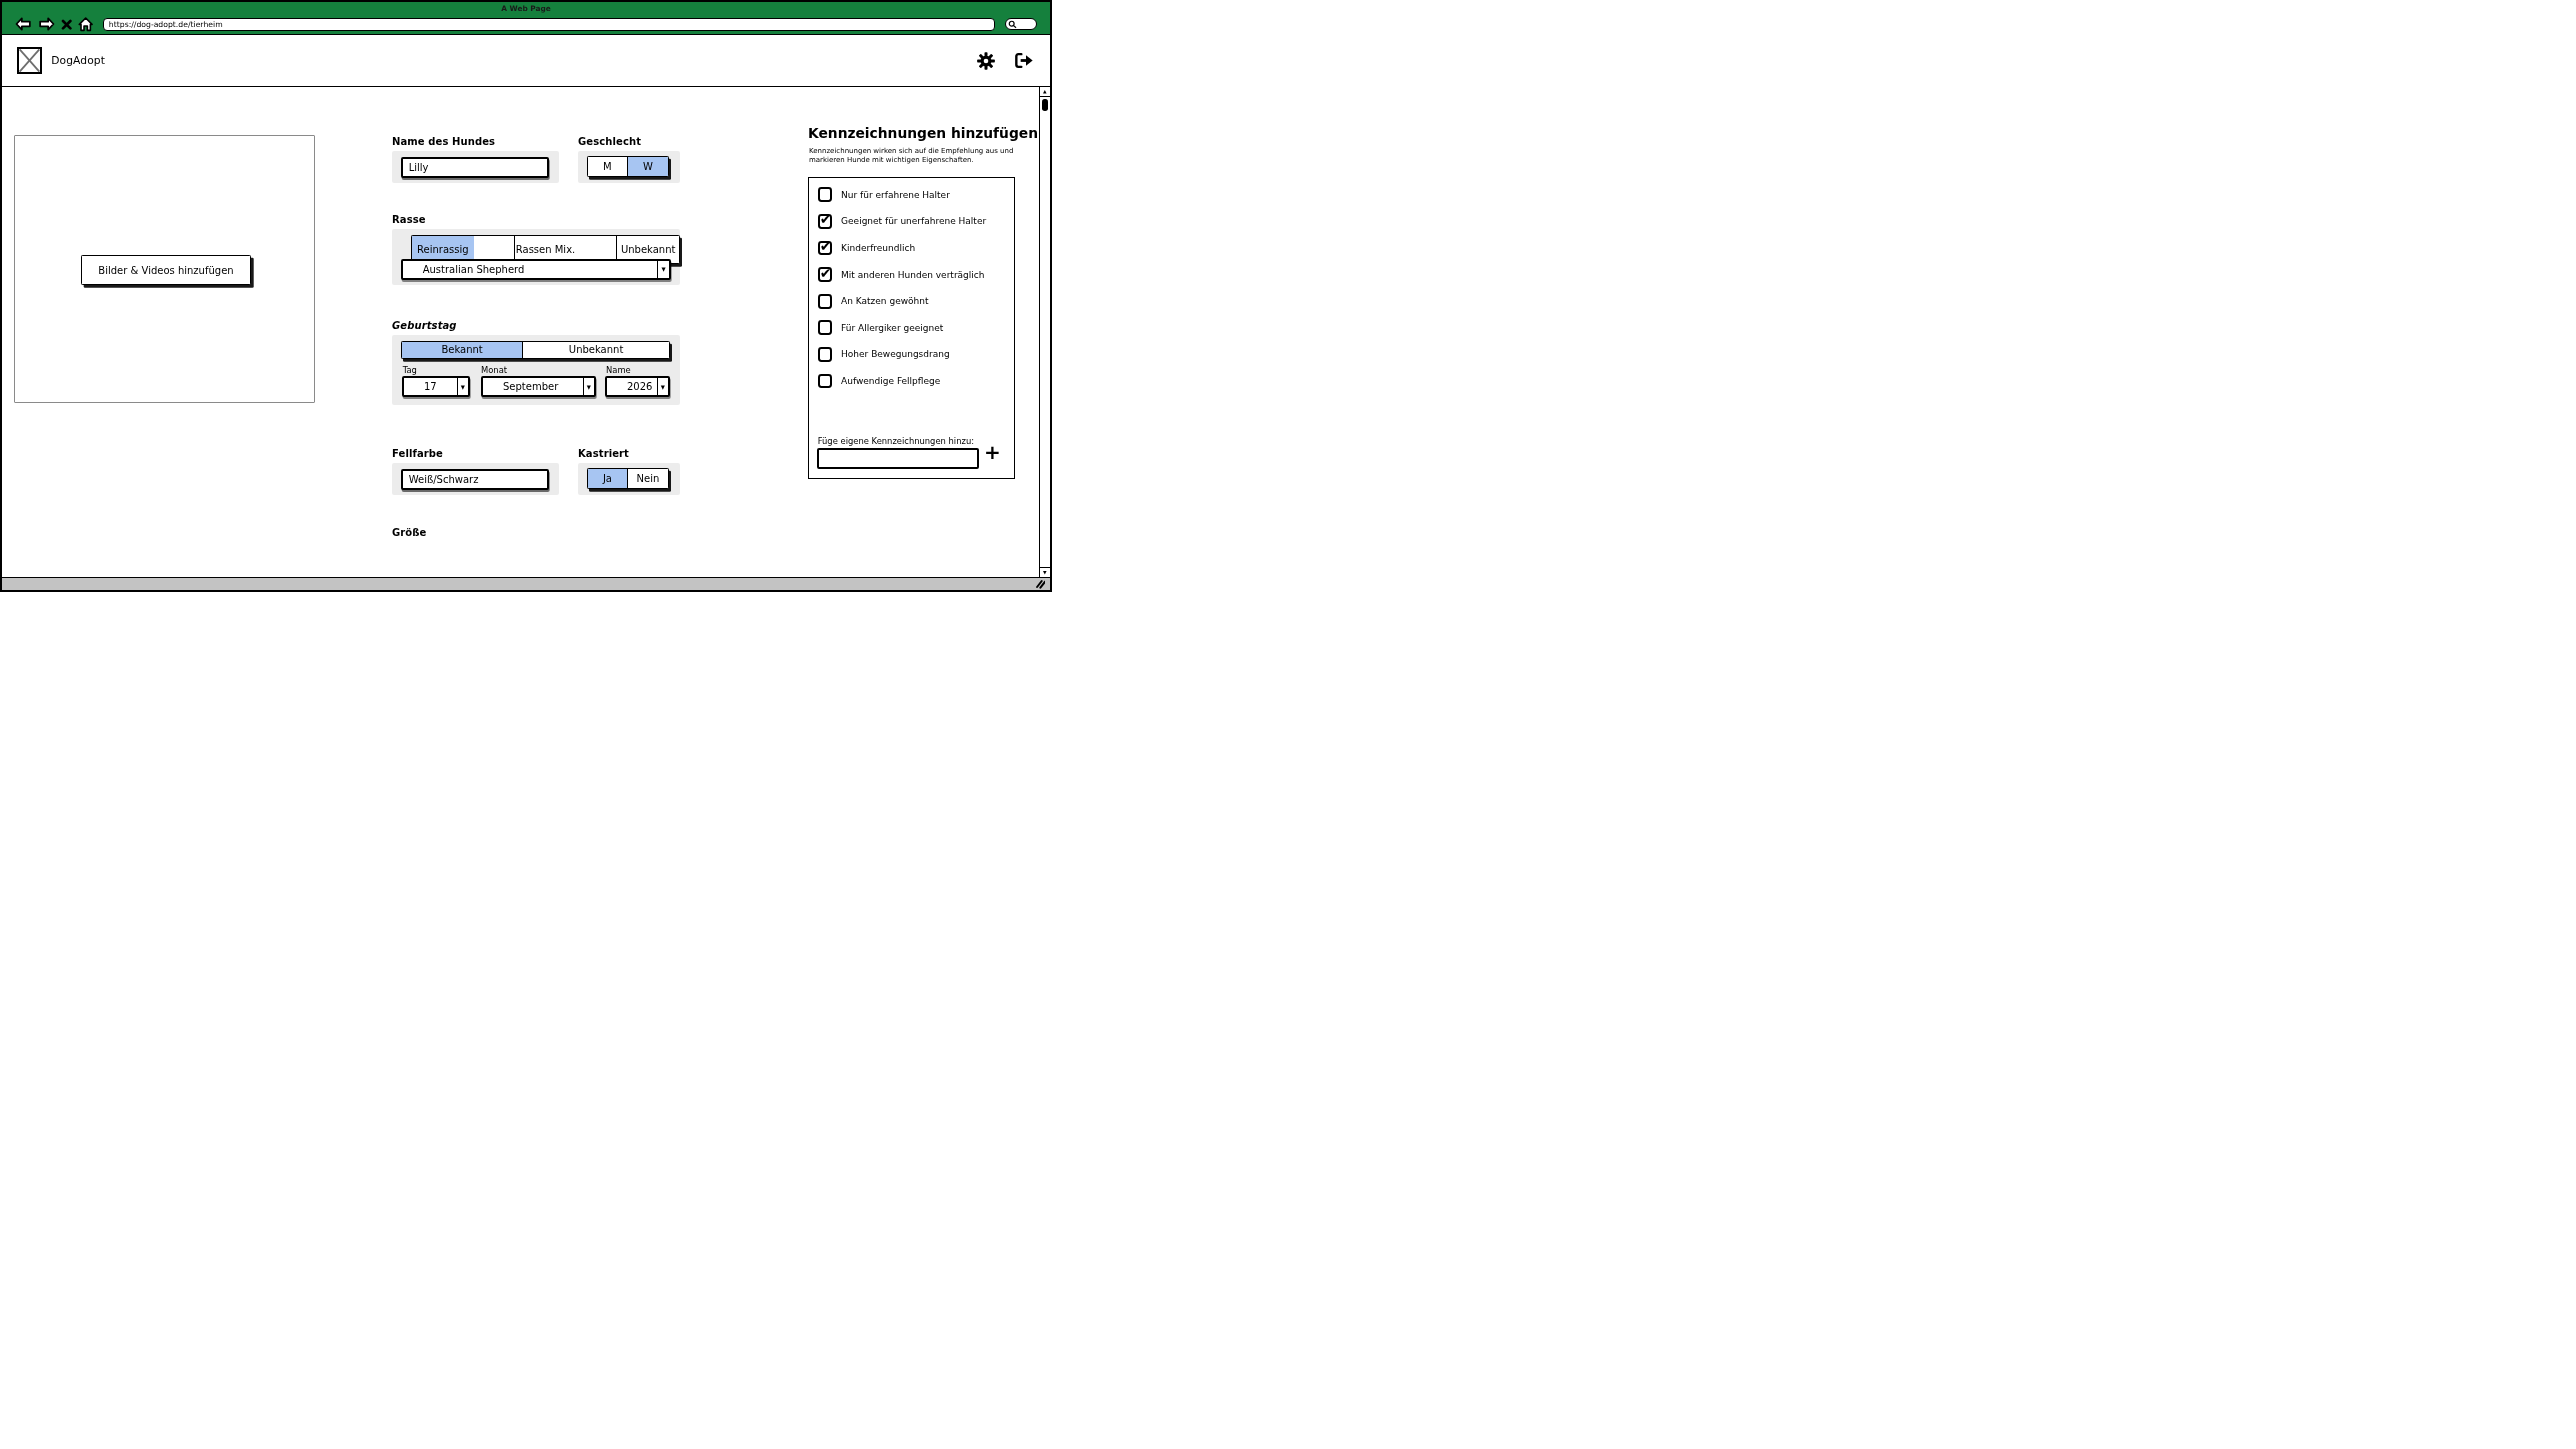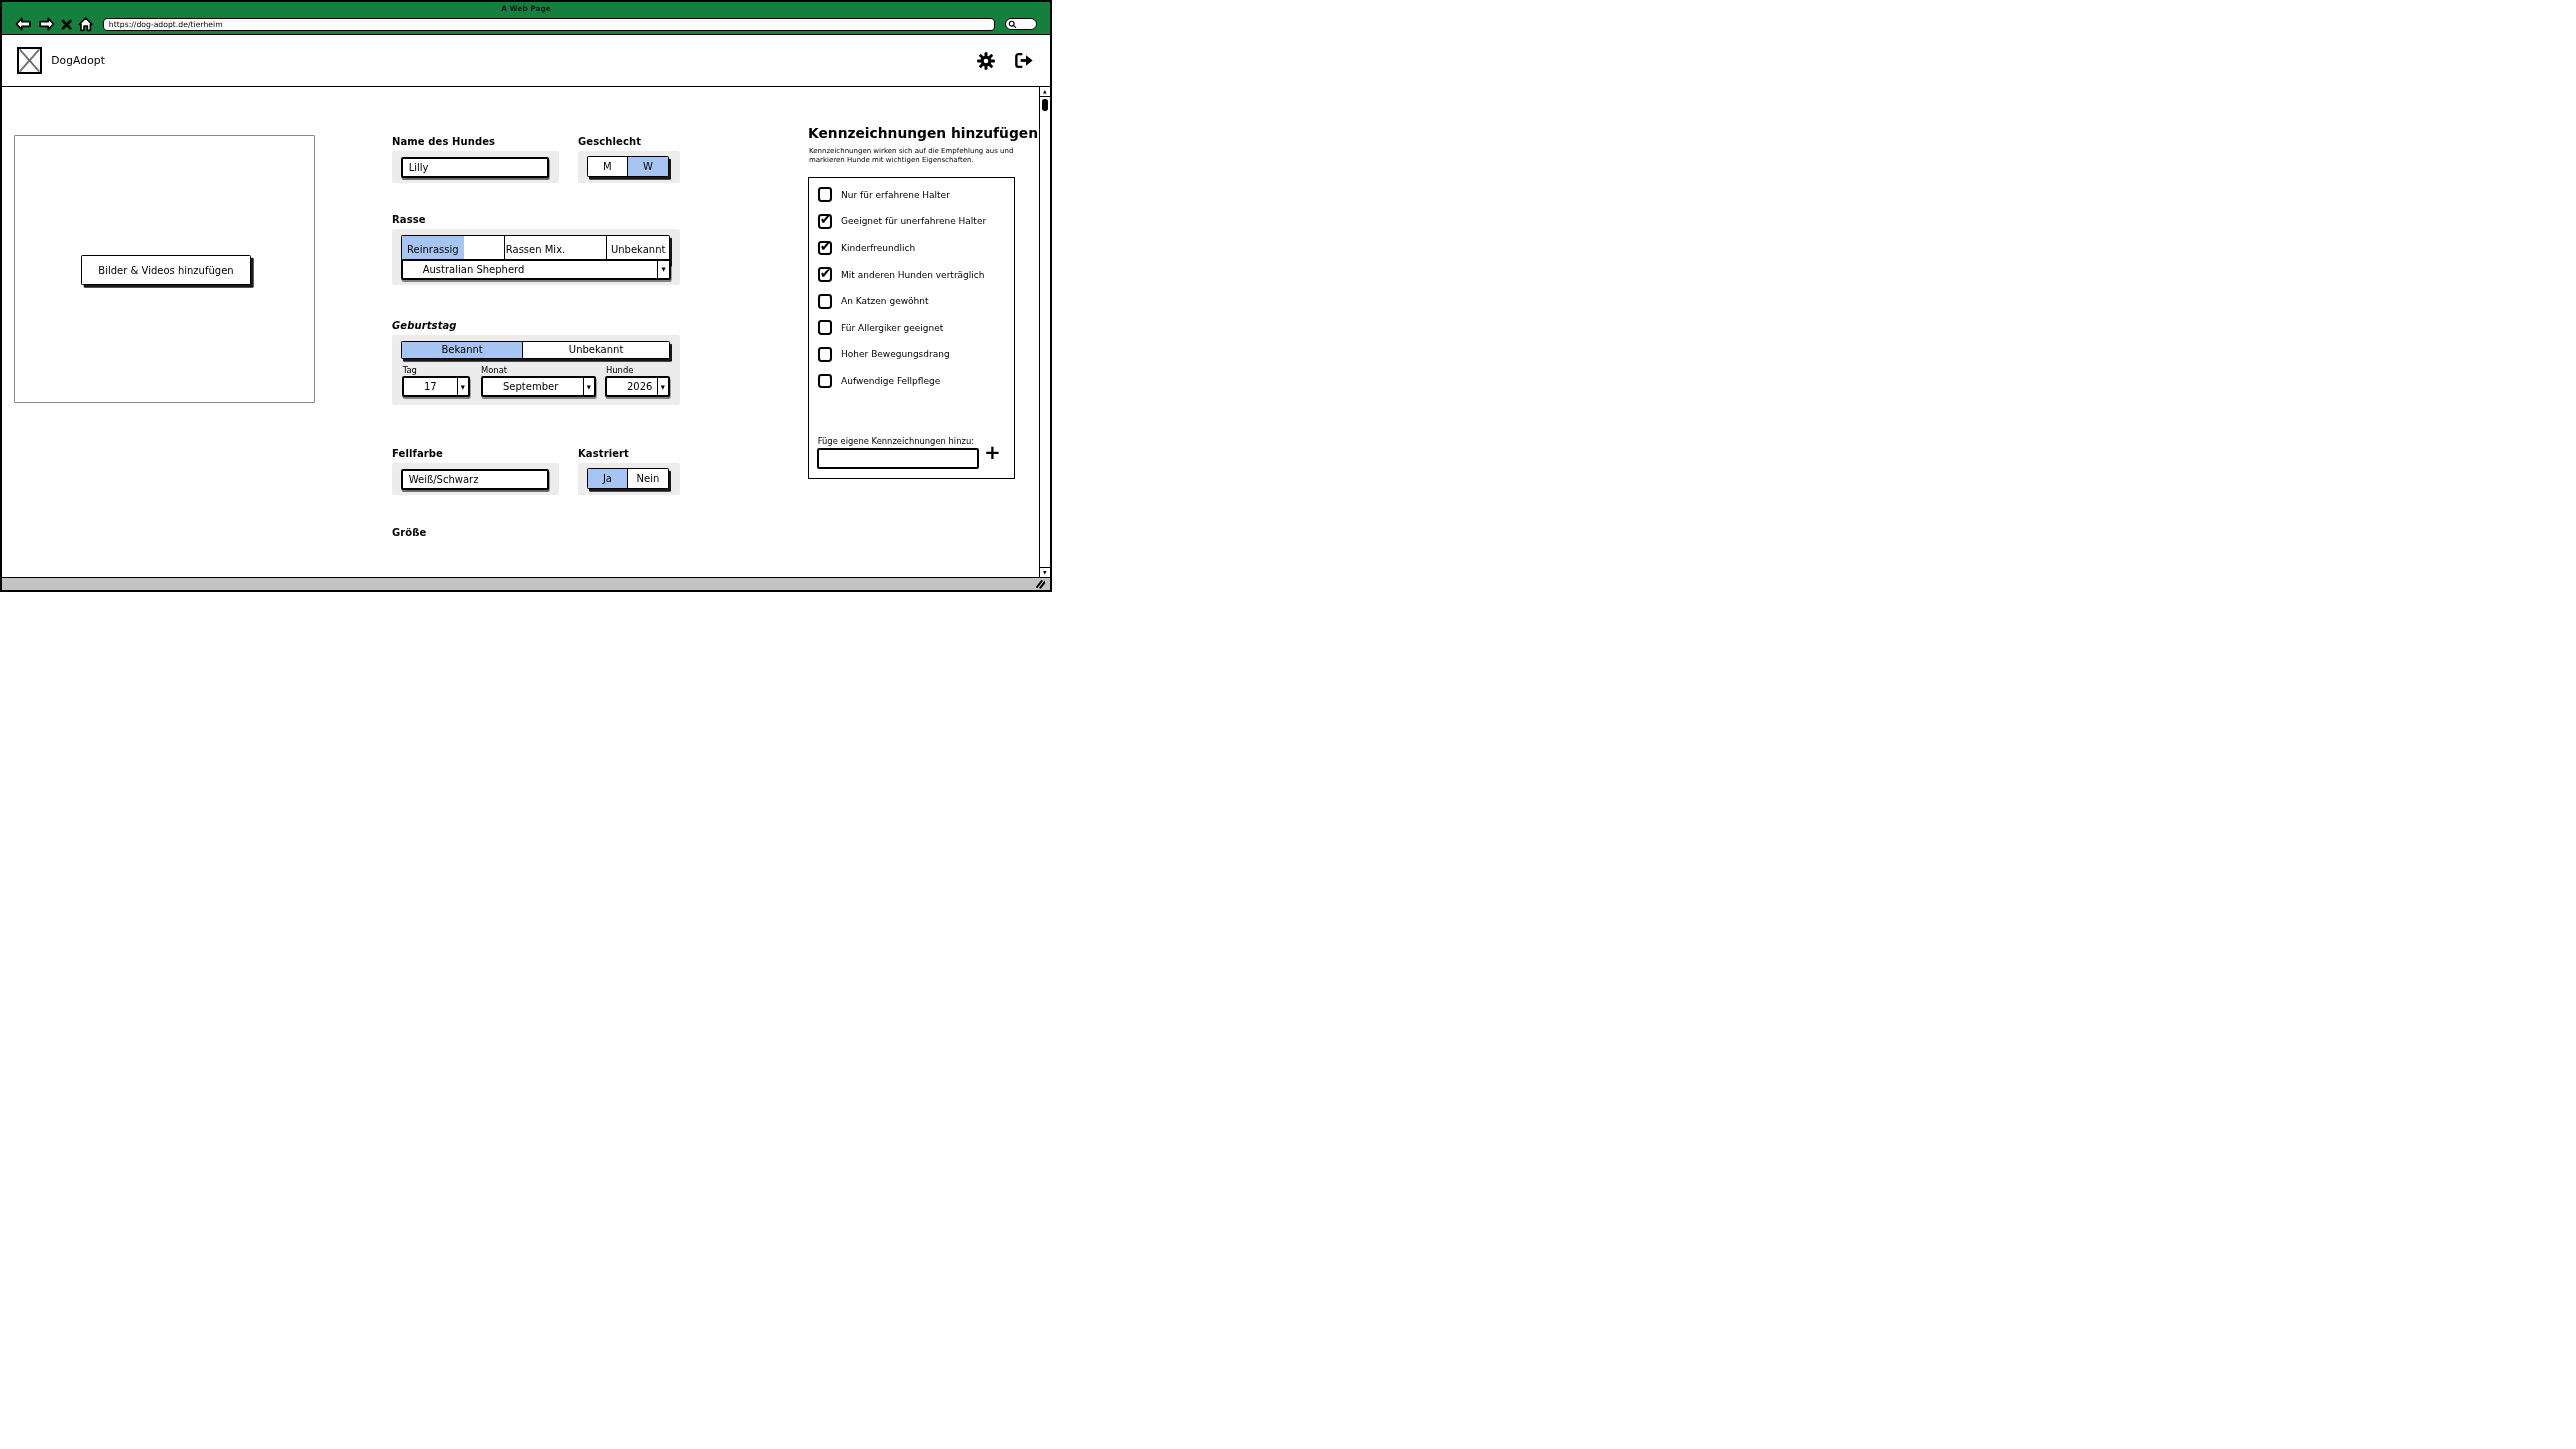--- a/index.html
+++ b/index.html
@@ -192,42 +192,42 @@
       <div class="f-label" style="left:576px; top:49px;">Geschlecht</div>
       <div class="panel" style="left:576px; top:64px; width:102px; height:32px;">
         <div class="toggle" style="left:8.7px; top:4.7px; width:82px; height:21.5px;">
             <div class="seg">M</div>
             <div class="seg sel">W</div>
           </div>
       </div>
 
       <div class="f-label" style="left:390px; top:127px;">Rasse</div>
       <div class="panel" style="left:390px; top:142px; width:288px; height:56px;">
-        <div class="toggle" style="left:9px; top:6px; width:269px; height:29px;gap:40px;">
+        <div class="toggle" style="left:19px; top:6px; width:269px; height:29px;gap:40px;">
             <div class="seg sel">Reinrassig</div>
             <div class="seg">Rassen Mix.</div>
             <div class="seg">Unbekannt</div>
           </div>
         <div class="dropdown" style="left:8.7px; top:29.5px; width:270px; height:21px;">
           <span>Australian Shepherd</span>
           <span class="dd-arrow">
               <span>▼</span>
             </span>
         </div>
       </div>
 
       <div class="f-label" style="left:390px; top:233px;font-style:italic;">Geburtstag</div>
       <div class="panel" style="left:390px; top:248px; width:288px; height:70px;">
         <div class="toggle birthday" style="left:9px; top:6px; width:269px; height:17.4px;">
             <div class="seg sel">Bekannt</div>
             <div class="seg">Unbekannt</div>
           </div>
         <div class="sub-label" style="left:10.7px; top:29.5px;">Tag</div>
         <div class="sub-label" style="left:89px; top:29.5px;">Monat</div>
-        <div class="sub-label" style="left:214px; top:29.5px;">Hunde</div>
+        <div class="sub-label" style="left:214px; top:29.5px;">Name</div>
         <div class="dropdown" style="left:10px; top:41px; width:68px; height:21px;">
           <span>17</span>
           <span class="dd-arrow">
               <span>▼</span>
             </span>
         </div>
         <div class="dropdown" style="left:89px; top:41px; width:115px; height:21px;">
           <span>September</span>
           <span class="dd-arrow">
               <span>▼</span>

